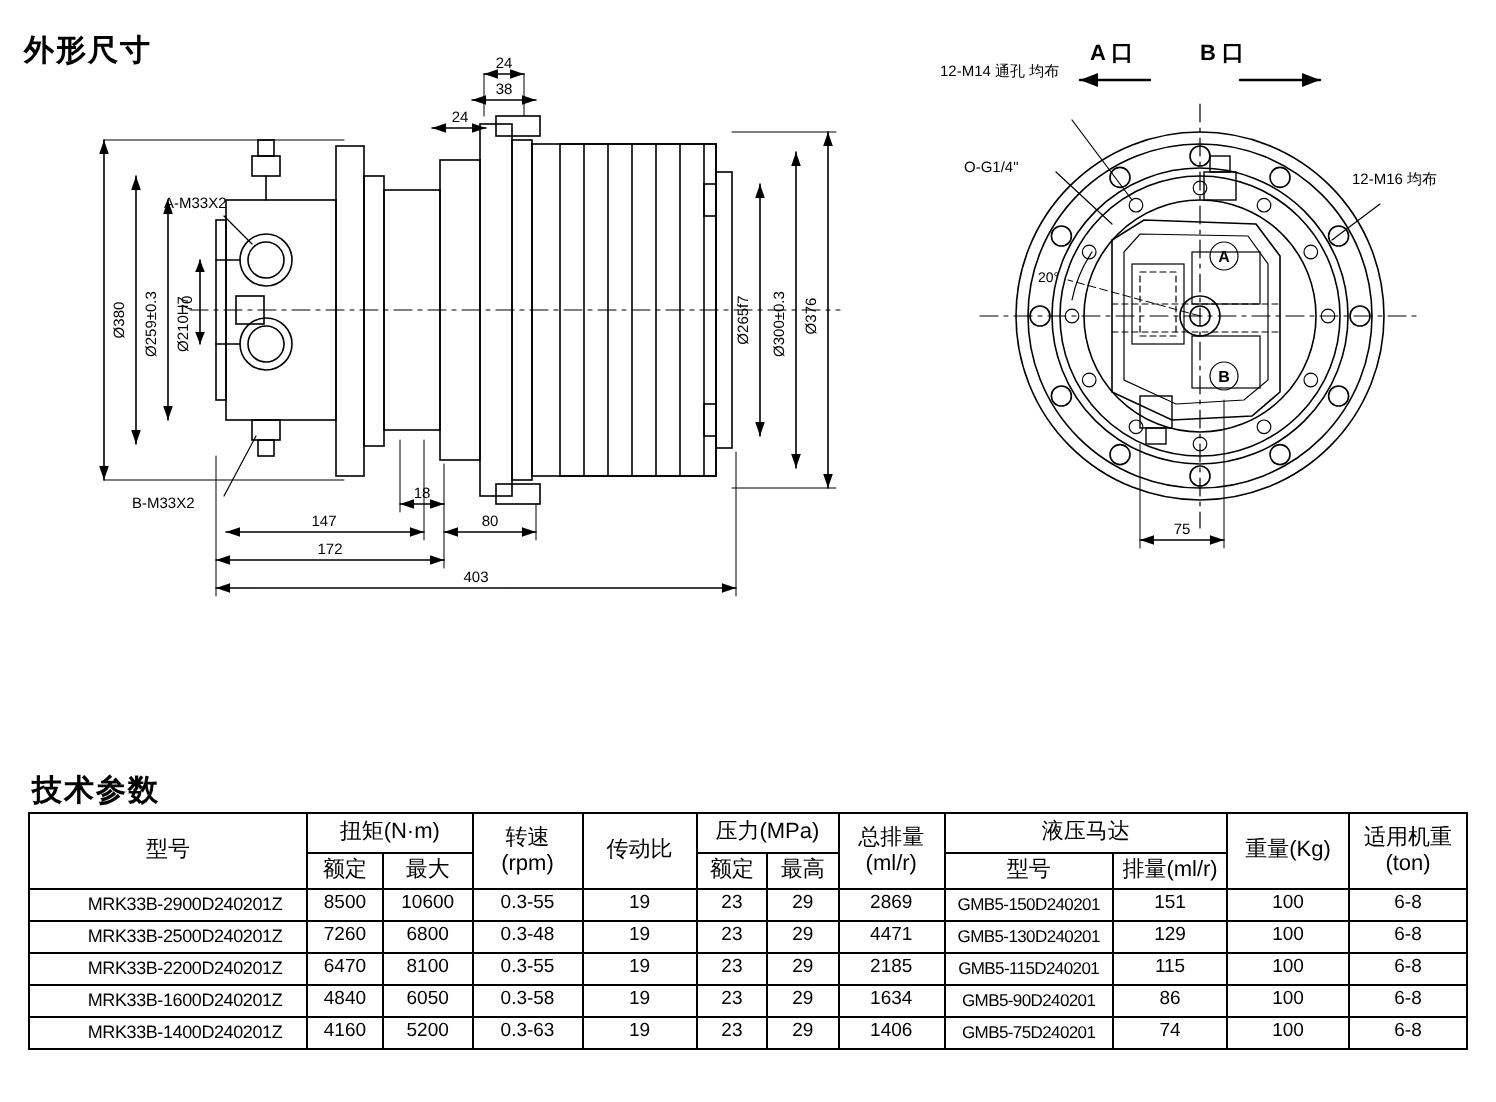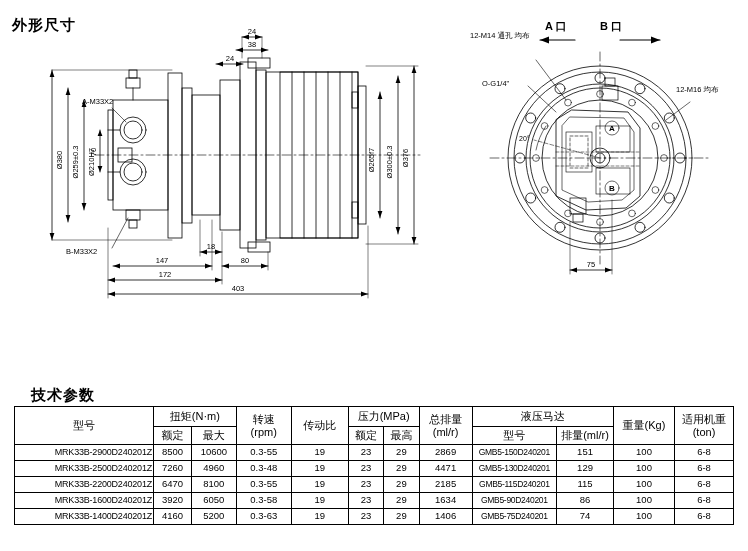--- a/index.html
+++ b/index.html
@@ -13,21 +13,21 @@
   }
   .root{position:relative;width:748px;height:551px;}
 
   .title{
     position:absolute;
     font-weight:bold;
     font-size:15px;
     letter-spacing:1px;
   }
   #title-outline{left:12px;top:16px;font-family:Liberation Mono, monospace;}
-  #title-specs{left:31px;top:386px;}
+  #title-specs{left:16px;top:386px;}
 
   svg.dwg{position:absolute;left:0;top:0;width:748px;height:380px;}
 
   
   .tbl-wrap{
     position:absolute;
     left:14px;top:406px;
     width:720px;
   }
   table{
@@ -39,21 +39,21 @@
   table, th, td{border:1px solid #000;}
   th,td{
     text-align:center;
     vertical-align:middle;
     padding:1px 1px;
     line-height:1.15;
     font-weight:normal;
   }
   th{font-size:11px;}
   td.model{
-    text-align:right;
+    text-align:center;
     padding-left:18px;
     letter-spacing:-0.2px;
     font-size:9px;
   }
   td.hyd{font-size:8.5px;letter-spacing:-0.3px;}
   .r1 th{height:17px;}
   .r2 th{height:15px;}
   tbody tr{height:16px;}
 </style>
 </head>
@@ -338,21 +338,21 @@
           <td>29</td>
           <td>2869</td>
           <td class="hyd">GMB5-150D240201</td>
           <td>151</td>
           <td>100</td>
           <td>6-8</td>
         </tr>
         <tr>
           <td class="model">MRK33B-2500D240201Z</td>
           <td>7260</td>
-          <td>4960</td>
+          <td>6800</td>
           <td>0.3-48</td>
           <td>19</td>
           <td>23</td>
           <td>29</td>
           <td>4471</td>
           <td class="hyd">GMB5-130D240201</td>
           <td>129</td>
           <td>100</td>
           <td>6-8</td>
         </tr>
@@ -365,21 +365,21 @@
           <td>23</td>
           <td>29</td>
           <td>2185</td>
           <td class="hyd">GMB5-115D240201</td>
           <td>115</td>
           <td>100</td>
           <td>6-8</td>
         </tr>
         <tr>
           <td class="model">MRK33B-1600D240201Z</td>
-          <td>3920</td>
+          <td>4840</td>
           <td>6050</td>
           <td>0.3-58</td>
           <td>19</td>
           <td>23</td>
           <td>29</td>
           <td>1634</td>
           <td class="hyd">GMB5-90D240201</td>
           <td>86</td>
           <td>100</td>
           <td>6-8</td>

